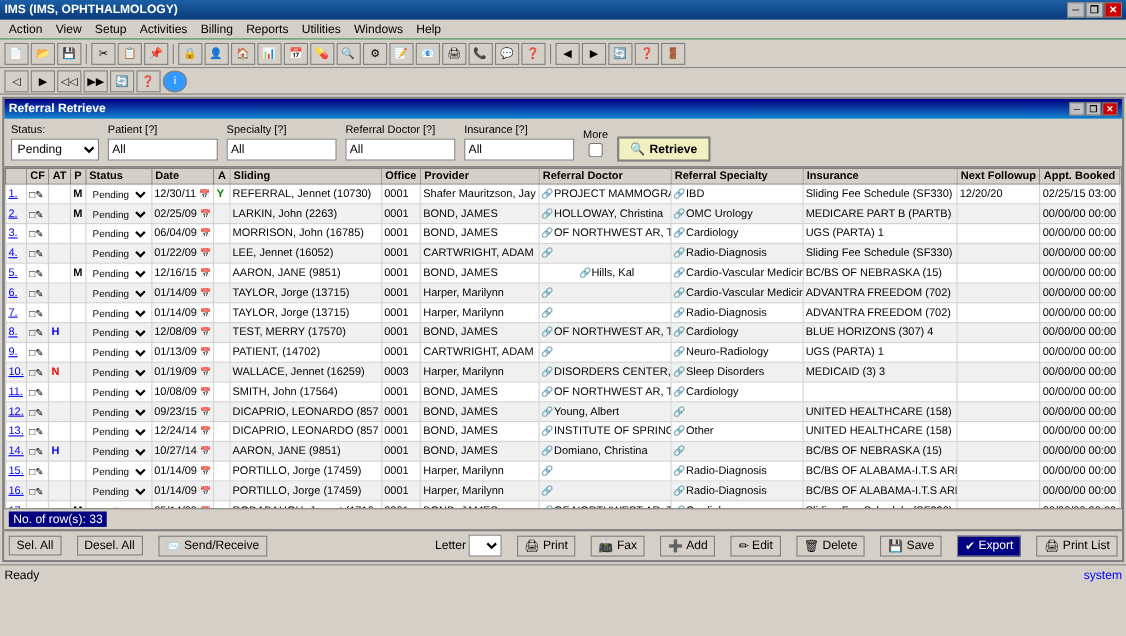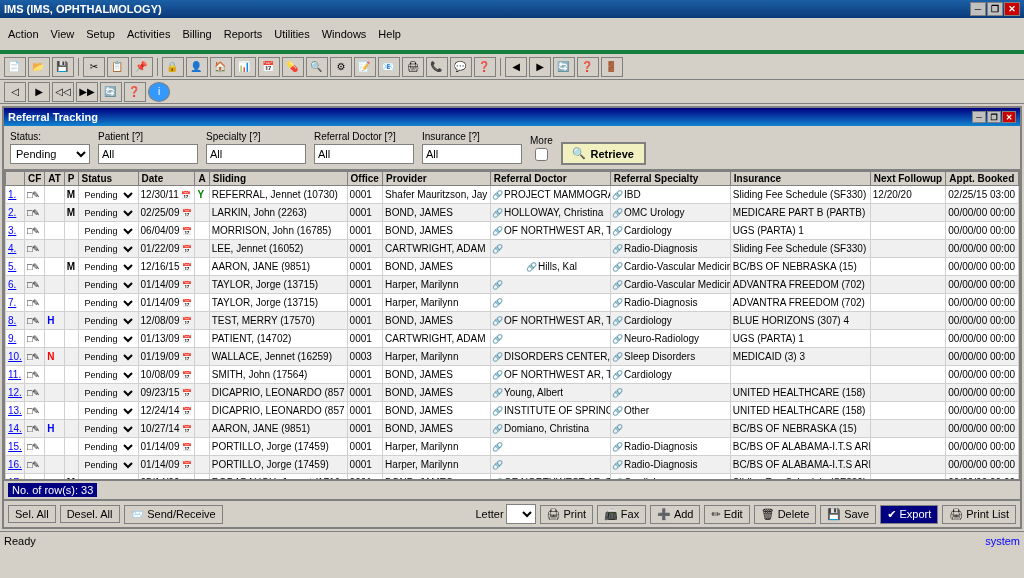--- a/index.html
+++ b/index.html
@@ -1,20 +1,20 @@
 <!DOCTYPE html>
 <html><head>
   <meta charset="utf-8">
   <style>
     * { box-sizing: border-box; margin: 0; padding: 0; font-family: 'Segoe UI', Tahoma, Arial, sans-serif; font-size: 11px; }
     body { background: #d4d0c8; width: 1024px; height: 578px; overflow: hidden; }
     .title-btn { background: #c0c0c0; border: 1px solid #808080; width: 16px; height: 14px; font-size: 9px; display: flex; align-items: center; justify-content: center; cursor: pointer; color: black; }
 
     
-    .menu-bar { background: #d4d0c8; border-bottom: 4px solid #15803d; height: 36px; display: flex; align-items: center; padding: 0 2px; }
+    .menu-bar { background: #d4d0c8; border-bottom: 1px solid #15803d; height: 18px; display: flex; align-items: center; padding: 0 2px; }
     .menu-item { padding: 2px 6px; cursor: pointer; font-size: 11px; }
 
     
     .toolbar { background: #d4d0c8; border-bottom: 1px solid #808080; height: 26px; display: flex; align-items: center; padding: 2px 4px; gap: 2px; }
     .tb-btn { background: #d4d0c8; border: 1px solid #808080; width: 22px; height: 20px; display: flex; align-items: center; justify-content: center; cursor: pointer; font-size: 10px; }
     .tb-separator { width: 1px; height: 18px; background: #808080; margin: 0 2px; }
 
     
     .toolbar2 { background: #d4d0c8; border-bottom: 1px solid #808080; height: 24px; display: flex; align-items: center; padding: 2px 4px; gap: 2px; }
     .window-title { background: linear-gradient(to bottom, #000080, #1084d0); color: white; height: 18px; display: flex; align-items: center; justify-content: space-between; padding: 0 4px; font-weight: bold; font-size: 11px; }
@@ -38,21 +38,21 @@
     tbody tr { height: 18px; }
     tbody tr:nth-child(even) { background: #f0f0f0; }
     tbody td { border: 1px solid #d0d0d0; padding: 0 2px; font-size: 10px; white-space: nowrap; overflow: hidden; max-width: 120px; }
     .row-num { color: blue; text-decoration: underline; cursor: pointer; font-size: 10px; }
 
     
     .status-bar { background: #d4d0c8; border-top: 1px solid #808080; padding: 2px 4px; font-size: 10px; display: flex; gap: 8px; align-items: center; }
     .status-highlight { background: #000080; color: white; padding: 1px 4px; }
 
     
-    .bottom-toolbar { background: #d4d0c8; border-top: 2px solid #808080; padding: 3px 4px; display: flex; align-items: center; gap: 4px; }
+    .bottom-toolbar { background: #d4d0c8; border-top: 2px solid #808080; padding: 3px 4px; display: flex; align-items: center; gap: 14px; }
     .bottom-btn { background: #d4d0c8; border: 1px solid #808080; padding: 2px 6px; font-size: 11px; cursor: pointer; display: flex; align-items: center; gap: 3px; white-space: nowrap; }
     .letter-group { display: flex; align-items: center; gap: 2px; }
     .letter-select { border: 1px solid #808080; height: 20px; background: white; font-size: 11px; }
     .spacer { flex: 1; }
 
     
     .app-title { background: linear-gradient(to bottom, #1c5fa5, #0a3a7a); color: white; padding: 1px 4px; font-size: 11px; font-weight: bold; height: 18px; display: flex; align-items: center; justify-content: space-between; }
     .app-title-btns { display: flex; gap: 1px; }
 
     .main-statusbar { background: #d4d0c8; border-top: 1px solid #808080; height: 18px; display: flex; align-items: center; padding: 0 4px; font-size: 10px; justify-content: space-between; }
@@ -121,21 +121,21 @@
   <div class="tb-btn">◁◁</div>
   <div class="tb-btn">▶▶</div>
   <div class="tb-btn">🔄</div>
   <div class="tb-btn">❓</div>
   <div class="tb-btn" style="background:#3399ff;color:white;border-radius:50%;">i</div>
 </div>
 
 <div style="margin: 2px; border: 2px solid #808080; background: #d4d0c8;">
 
   <div class="window-title">
-    <span>Referral Tracking</span>
+    <span>Referral Retrieve</span>
     <div class="window-title-btns">
       <div class="win-btn">─</div>
       <div class="win-btn">❐</div>
       <div class="win-btn close">✕</div>
     </div>
   </div>
 
   <div class="filter-bar">
     <div class="filter-group">
       <span class="filter-label">Status:</span>

